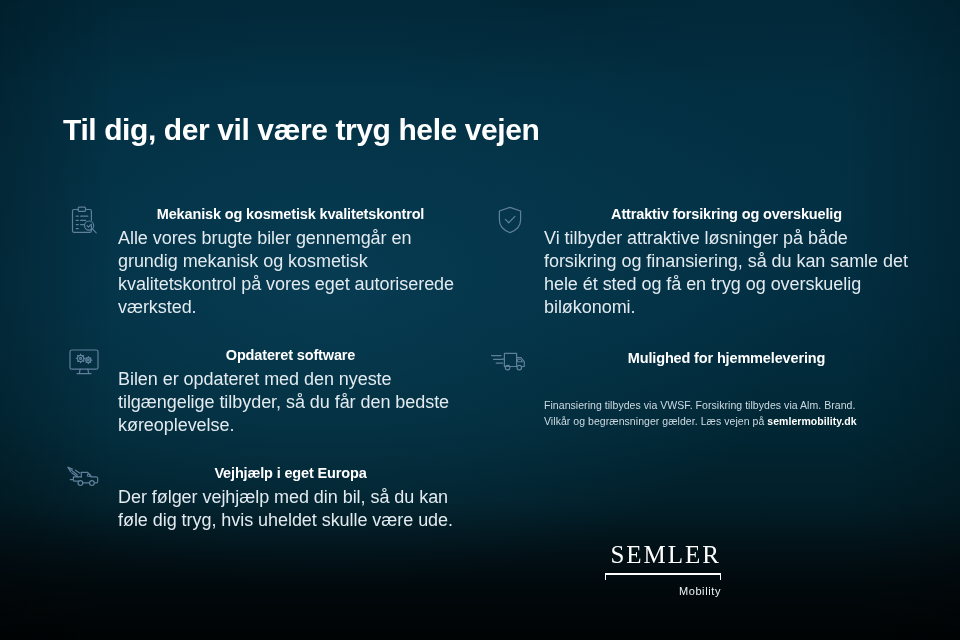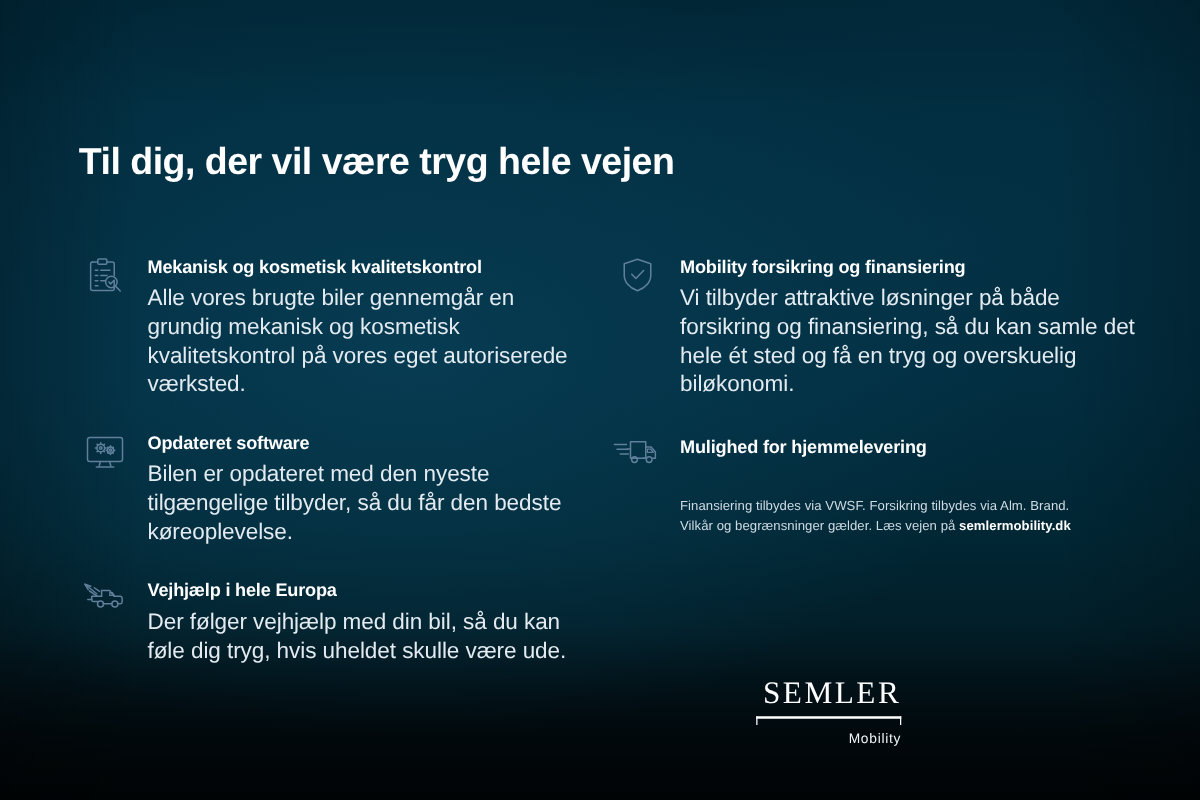--- a/index.html
+++ b/index.html
@@ -96,20 +96,21 @@
   }
   .feature .icon svg { display: block; }
 
   .feature h3 {
     font-size: 14.5px;
     line-height: 20px;
     font-weight: 700;
     letter-spacing: -0.15px;
     color: #ffffff;
     margin-bottom: 3px;
+    text-align: center;
   }
   .feature p {
     font-size: 18px;
     line-height: 23px;
     font-weight: 400;
     color: #e3ebf0;
     letter-spacing: -0.05px;
   }
 
   
@@ -231,36 +232,36 @@
           <path d="M13.6 18.2h-3.9a1.3 1.3 0 0 1-1.3-1.3V13.9h7.9"></path>
           <path d="M16.3 9.3h6.4l3.3 4.6h5.1a1.6 1.6 0 0 1 1.6 1.6v3.1a1.3 1.3 0 0 1-1.3 1.3h-1.6"></path>
           <path d="M17.6 19.9h6.8"></path>
           <path d="M16.3 9.3v4.6"></path>
           <path d="M22.8 11.1h2.1l1.5 2.2h-3.6z" stroke-width="1"></path>
           <circle cx="15.4" cy="20.1" r="2.4"></circle>
           <circle cx="26.9" cy="20.1" r="2.4"></circle>
           <path d="M8.4 16.6H5.2"></path>
         </svg>
       </span>
-      <h3>Vejhjælp i hele Europa</h3>
+      <h3>Vejhjælp i eget Europa</h3>
       <p>Der følger vejhjælp med din bil, så du kan føle dig tryg, hvis uheldet skulle være ude.</p>
     </div>
 
   </div>
 
   <div class="col-right">
 
     <div class="feature">
       <span class="icon">
         <svg width="30" height="32" viewBox="0 0 30 32" fill="none" stroke="currentColor" stroke-width="1.25" stroke-linecap="round" stroke-linejoin="round">
           <path d="M15 3.4L4.4 7v9.1c0 5.6 4.3 10.3 10.6 12.5C21.3 26.4 25.6 21.7 25.6 16.1V7L15 3.4z"></path>
           <path d="M10.4 15.4l3.3 3.4 6.2-6.4"></path>
         </svg>
       </span>
-      <h3>Mobility forsikring og finansiering</h3>
+      <h3>Attraktiv forsikring og overskuelig</h3>
       <p>Vi tilbyder attraktive løsninger på både forsikring og finansiering, så du kan samle det hele ét sted og få en tryg og overskuelig biløkonomi.</p>
     </div>
 
     <div class="feature">
       <span class="icon">
         <svg width="40" height="28" viewBox="0 0 40 28" fill="none" stroke="currentColor" stroke-width="1.2" stroke-linecap="round" stroke-linejoin="round">
           <path d="M1.5 7.6h9.6M3.6 11.4h8.4M6.2 15.2h6.5"></path>
           <path d="M14.4 5.4h12.2v13.1H14.4z"></path>
           <path d="M26.6 9.6h4.3l3.4 4v4.9h-2.2"></path>
           <path d="M26.6 18.5h-2.3"></path>

